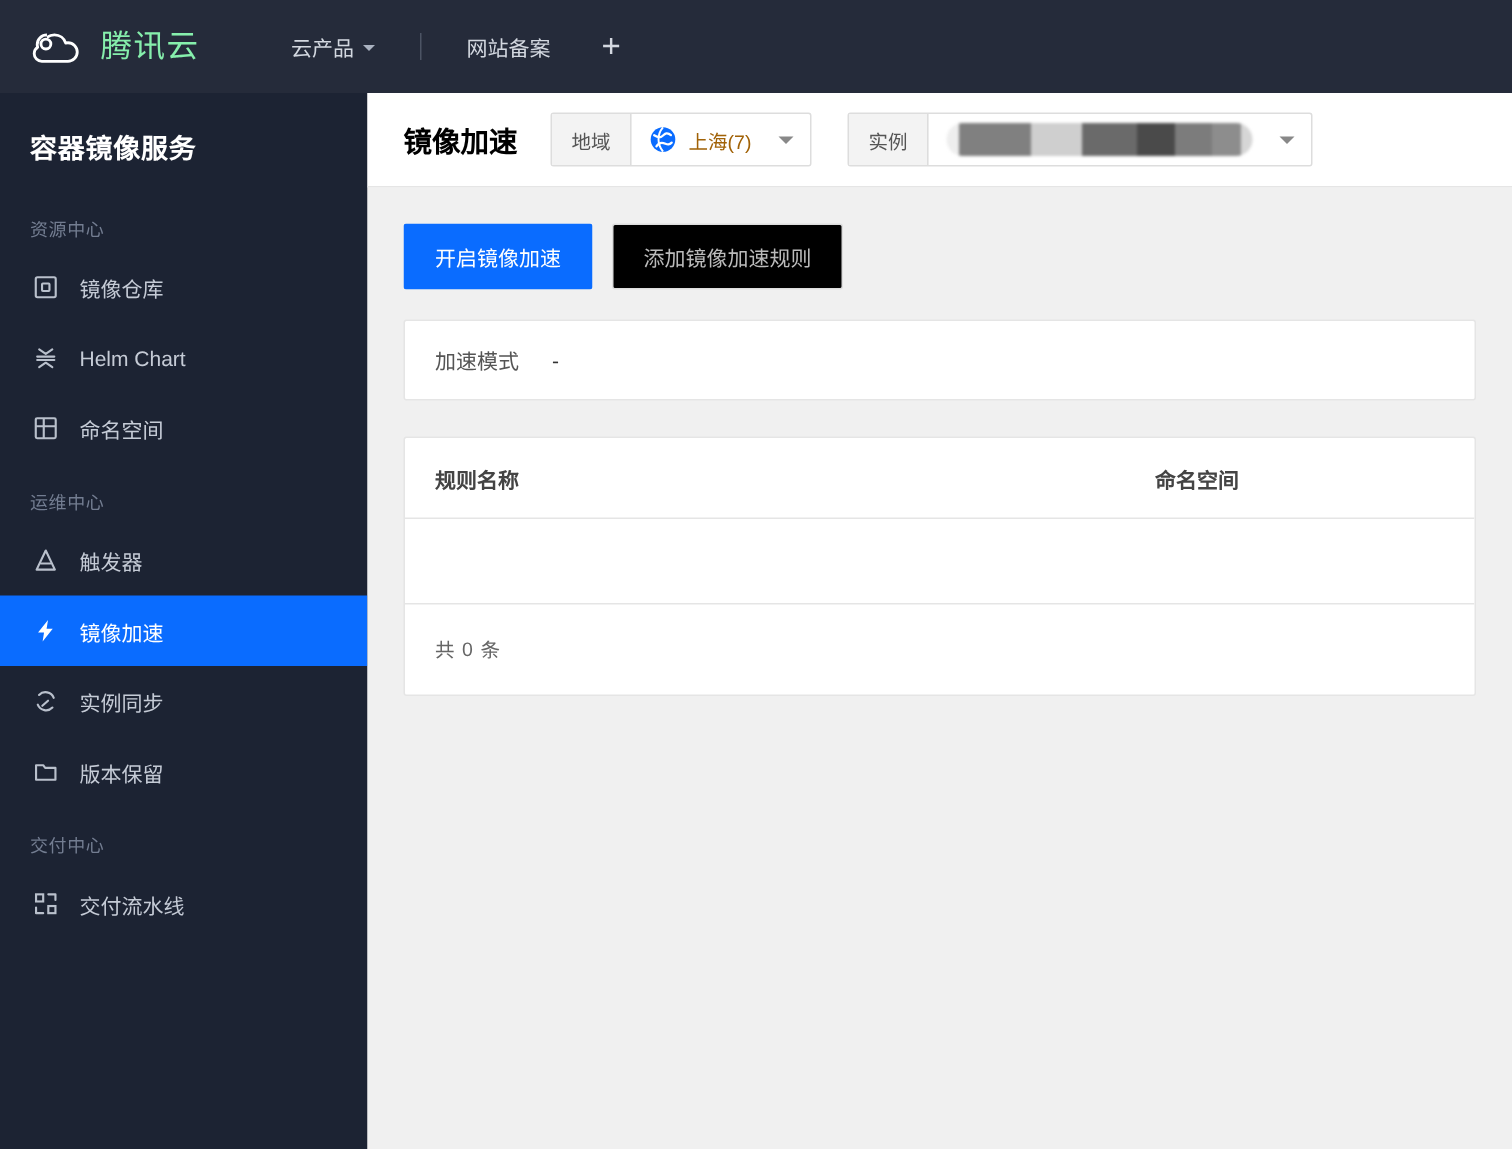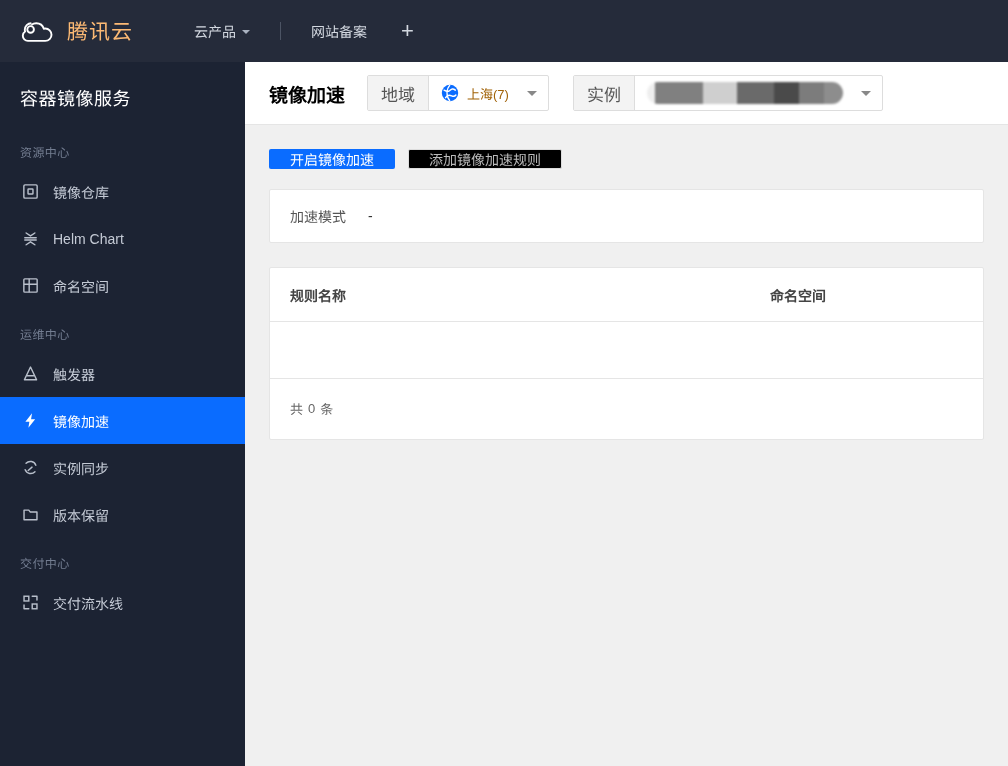--- a/index.html
+++ b/index.html
@@ -16,21 +16,21 @@
   
   .topbar {
     height: 62px; background: #252b3a;
     display: flex; align-items: center;
     padding-left: 20px;
     position: relative; z-index: 5;
   }
   .logo-wrap { display: flex; align-items: center; gap: 11px; }
   .logo-mark { width: 36px; height: 36px; display: block; }
   .logo-text {
-    color: #fdba74; font-size: 21px; letter-spacing: 1px;
+    color: #86efac; font-size: 21px; letter-spacing: 1px;
     font-weight: 400; line-height: 1;
   }
   .topnav { display: flex; align-items: center; margin-left: 44px; }
   .topnav-item {
     color: #d3d8e0; font-size: 14px;
     padding: 0 17px; height: 62px;
     display: flex; align-items: center; gap: 6px;
     cursor: pointer; white-space: nowrap;
   }
   .topnav-sep {
@@ -47,21 +47,21 @@
   }
 
   
   .sidebar {
     position: absolute; left: 0; top: 62px;
     width: 245px; height: 704px;
     background: #1c2333;
     overflow: hidden;
   }
   .sidebar-title {
-    color: #ffffff; font-size: 18px; font-weight: normal;
+    color: #ffffff; font-size: 18px; font-weight: bold;
     padding: 26px 0 0 20px; line-height: 1.3;
     letter-spacing: .5px;
   }
   .nav { margin-top: 16px; }
   .nav-group-label {
     color: #737d91; font-size: 12px;
     padding: 16px 0 8px 20px; letter-spacing: .4px;
   }
   .nav-item {
     display: flex; align-items: center;
@@ -99,21 +99,21 @@
     font-size: 19px; font-weight: bold; color: #000000;
     margin-right: 22px; white-space: nowrap;
   }
   .selector {
     display: flex; align-items: stretch; height: 36px;
     border: 1px solid #ddd; background: #fff; border-radius: 2px;
     margin-right: 24px;
   }
   .selector-label {
     background: #f3f3f3; color: #555;
-    font-size: 17px; padding: 0 13px;
+    font-size: 13px; padding: 0 13px;
     display: flex; align-items: center;
     border-right: 1px solid #ddd; white-space: nowrap; font-family: Liberation Serif, serif;
   }
   .selector-value {
     display: flex; align-items: center; gap: 8px;
     padding: 0 11px 0 12px; font-size: 13px; color: #a16207;
     cursor: pointer; white-space: nowrap; min-width: 0;
   }
   .globe-icon { width: 18px; height: 18px; flex: 0 0 18px; }
   .caret-dark {
@@ -134,21 +134,21 @@
         #4a4a4a 127px, #4a4a4a 152px,
         #7c7c7c 152px, #7c7c7c 177px,
         #8d8d8d 177px, #8d8d8d 196px,
         #d6d6d6 196px, #d6d6d6 214px);
     filter: blur(1.2px);
   }
 
   .content { padding: 24px; }
   .btn-row { display: flex; gap: 13px; margin-bottom: 20px; }
   .btn {
-    height: 20px; padding: 0 20px; border-radius: 2px;
+    height: 44px; padding: 0 20px; border-radius: 2px;
     font-size: 14px; cursor: pointer; border: 1px solid transparent;
     display: inline-flex; align-items: center; justify-content: center;
     white-space: nowrap; font-family: inherit;
   }
   .btn-primary { background: #0a6cff; color: #ffffff; }
   .btn-disabled {
     background: #000000; color: #bbbbbb;
     border-color: #dddddd; cursor: not-allowed;
   }
 

